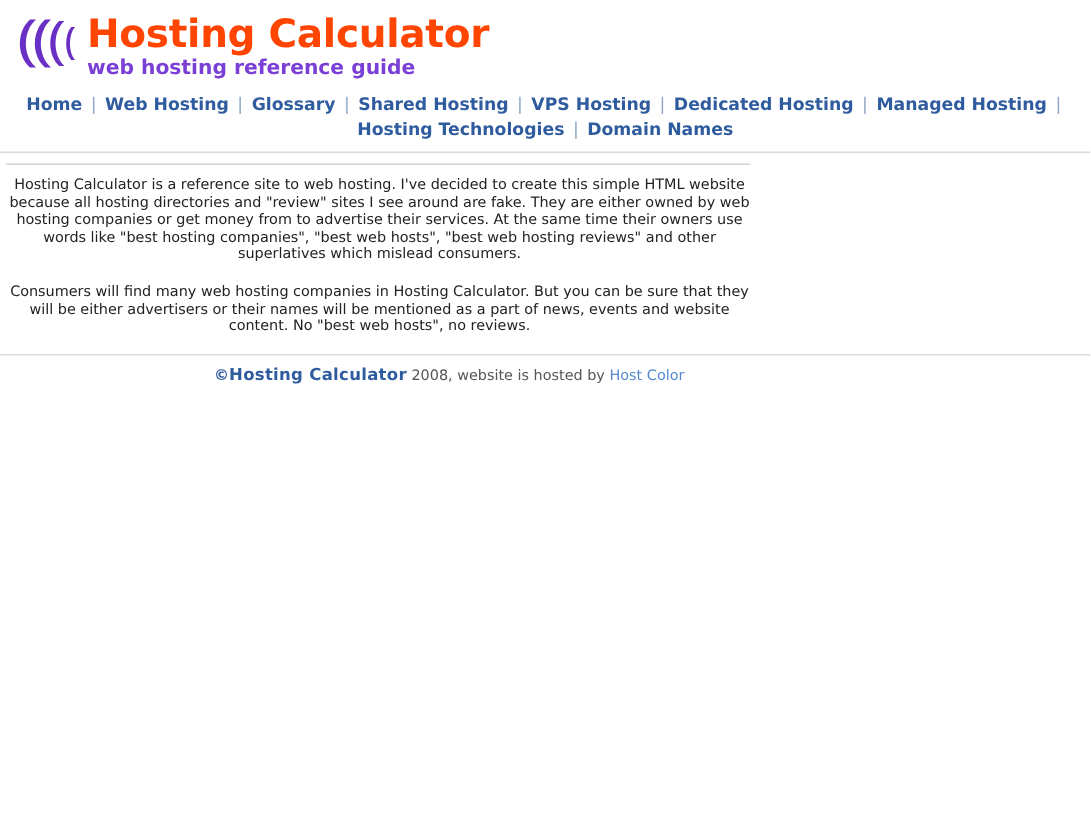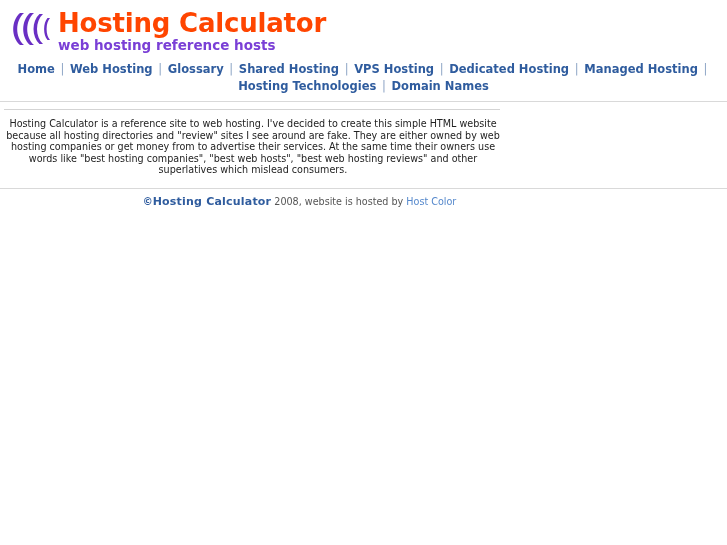--- a/index.html
+++ b/index.html
@@ -155,31 +155,32 @@
     <span class="logo-mark">
       <svg width="44" height="34" viewBox="0 0 44 34" xmlns="http://www.w3.org/2000/svg">
         <path d="M14 1 C 5 9, 5 25, 14 33 L 10 33 C 1 25, 1 9, 10 1 Z" fill="#6A2FC4"></path>
         <path d="M24 1 C 15 9, 15 25, 24 33 L 20 33 C 11 25, 11 9, 20 1 Z" fill="#6A2FC4"></path>
         <path d="M33 2 C 25 9, 25 25, 33 32 L 29.5 32 C 21.5 25, 21.5 9, 29.5 2 Z" fill="#6A2FC4"></path>
         <path d="M40 6 C 35.5 11, 35.5 23, 40 28 L 37.5 28 C 33 23, 33 11, 37.5 6 Z" fill="#6A2FC4"></path>
       </svg>
     </span>
     <span class="logo-text-block">
       <div class="logo-title">Hosting Calculator</div>
-      <div class="logo-tagline">web hosting reference hosts</div>
+      <div class="logo-tagline">web hosting reference guide</div>
     </span>
   </div>
 </div>
 
 <div class="nav" id="nav"><a href="#">Home</a><span class="sep"> | </span><a href="#">Web Hosting</a><span class="sep"> | </span><a href="#">Glossary</a><span class="sep"> | </span><a href="#">Shared Hosting</a><span class="sep"> | </span><a href="#">VPS Hosting</a><span class="sep"> | </span><a href="#">Dedicated Hosting</a><span class="sep"> | </span><a href="#">Managed Hosting</a><span class="sep"> | </span><a href="#">Hosting Technologies</a><span class="sep"> | </span><a href="#">Domain Names</a></div>
 <hr class="rule-full">
 
 <div class="content">
   <hr class="rule-content">
   <p class="para">Hosting Calculator is a reference site to web hosting. I've decided to create this simple HTML website because all hosting directories and "review" sites I see around are fake. They are either owned by web hosting companies or get money from to advertise their services. At the same time their owners use words like "best hosting companies", "best web hosts", "best web hosting reviews" and other superlatives which mislead consumers.</p>
+  <p class="para">Consumers will find many web hosting companies in Hosting Calculator. But you can be sure that they will be either advertisers or their names will be mentioned as a part of news, events and website content. No "best web hosts", no reviews.</p>
 </div>
 
 <div class="footer-wrap">
   <hr class="rule-full">
   <div class="footer">
     <span class="copy">©</span><span class="brand">Hosting Calculator</span>
     <span>2008, website is hosted by</span>
     <a class="host-link" href="#">Host Color</a>
   </div>
 </div>

